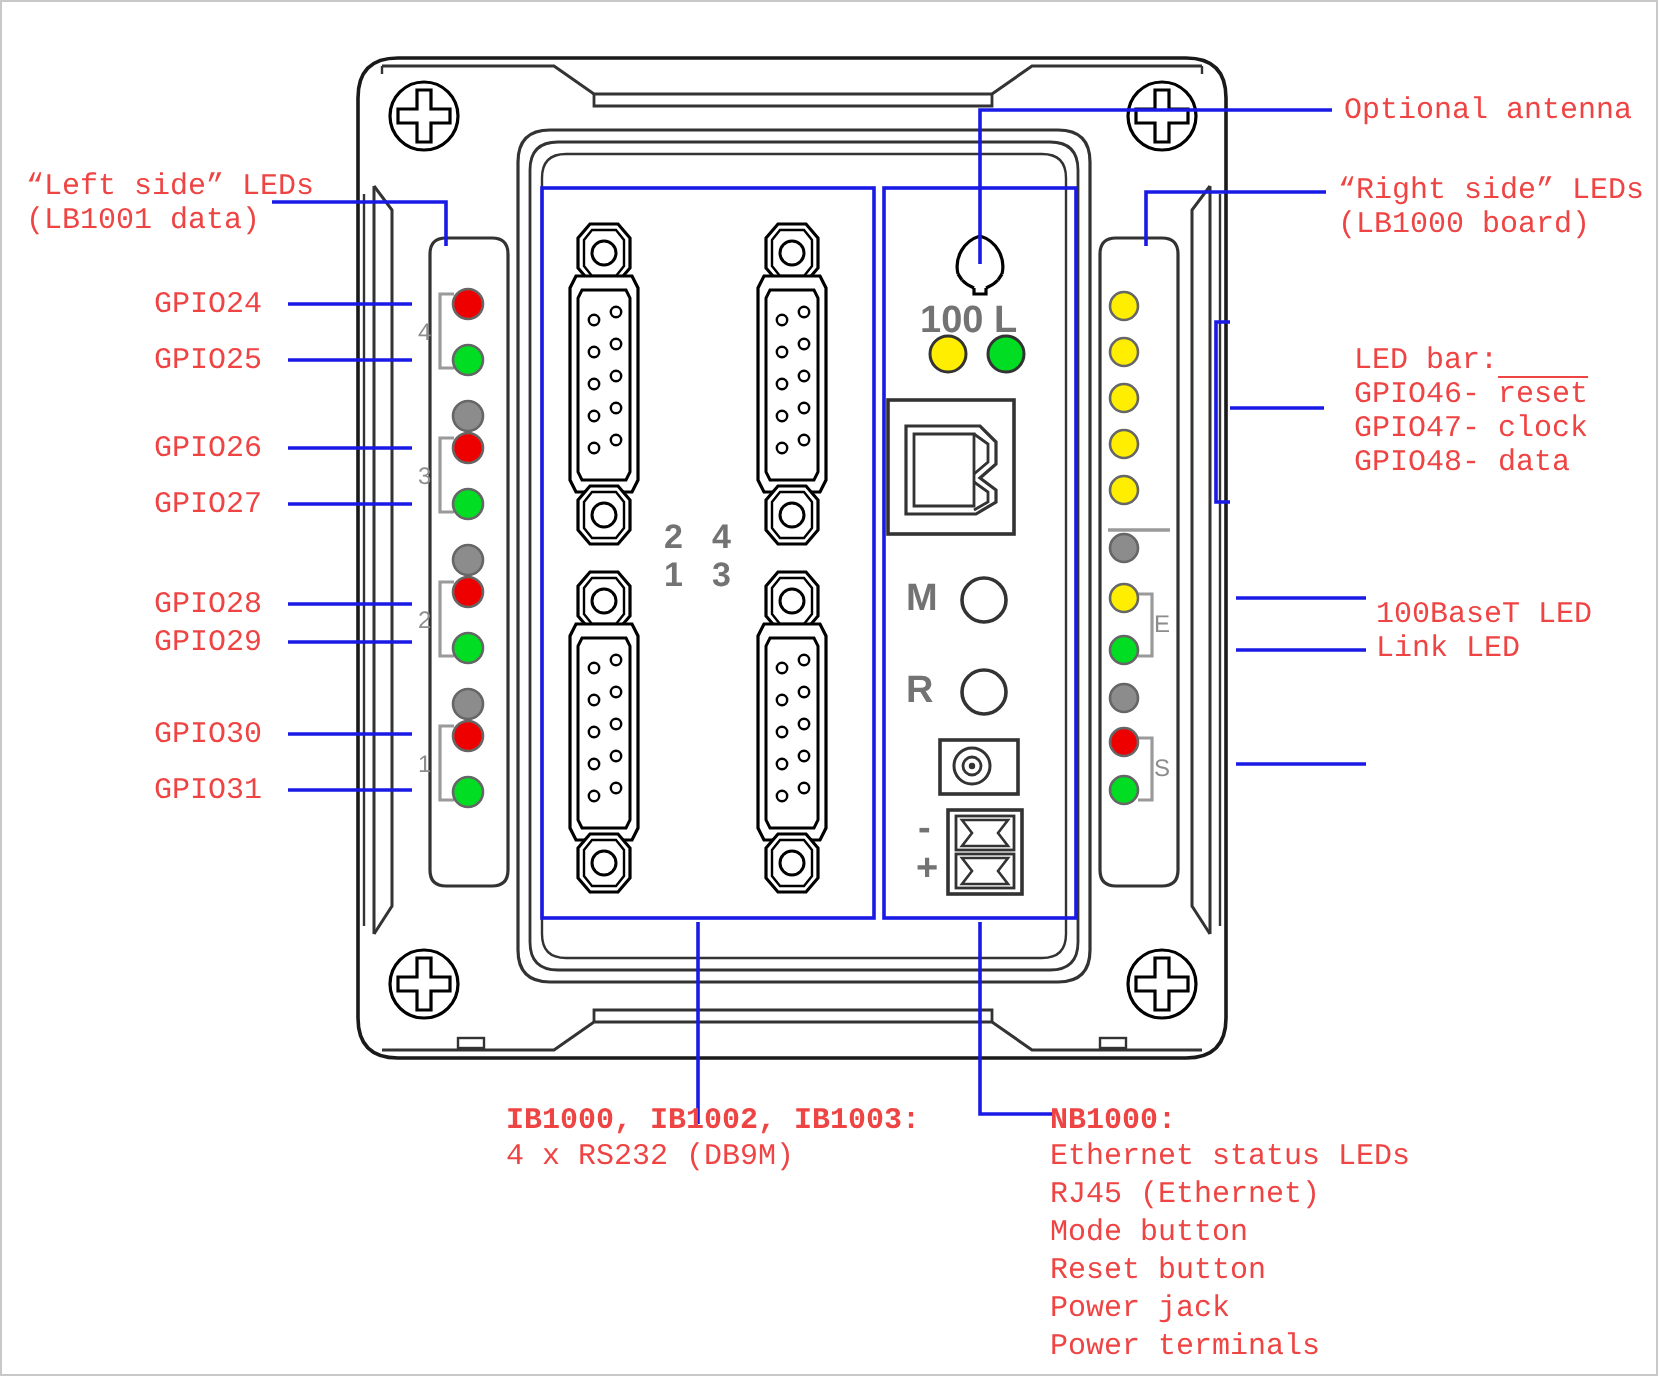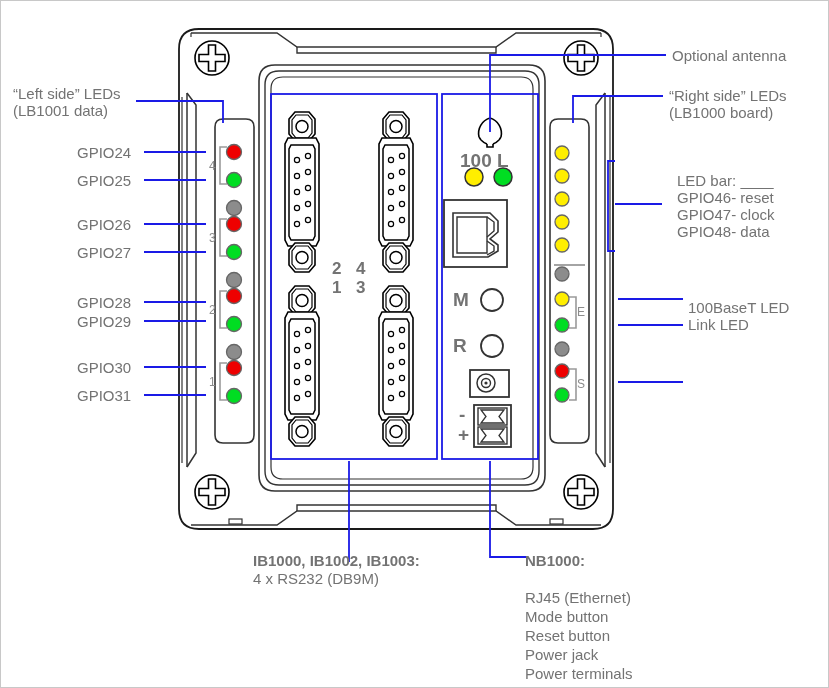--- a/index.html
+++ b/index.html
@@ -22,22 +22,22 @@
   }
   #svg-root {
     position: absolute;
     left: 0;
     top: 0;
     width: 829px;
     height: 688px;
   }
   .lbl {
     position: absolute;
-    color: #737373;
-    font-family: Liberation Sans, sans-serif;
+    color: #ef4444;
+    font-family: Liberation Mono, monospace;
     font-size: 15px;
     white-space: pre;
     line-height: 17px;
   }
   .lbl.bold { font-weight: bold; }
   .ovl { text-decoration: overline; }
   .blk {
     position: absolute;
     color: #737373;
     font-family: "Liberation Sans", sans-serif;
@@ -271,20 +271,21 @@
   <div class="lbl" style="left:676px; top:205px;"><span>GPIO47- </span><span>clock</span></div>
   <div class="lbl" style="left:676px; top:222px;"><span>GPIO48- </span><span>data</span></div>
 
   <div class="lbl" style="left:687px; top:298px;">100BaseT LED</div>
   <div class="lbl" style="left:687px; top:315px;">Link LED</div>
 
   <div class="lbl bold" style="left:252px; top:551px;">IB1000, IB1002, IB1003:</div>
   <div class="lbl" style="left:252px; top:569px;">4 x RS232 (DB9M)</div>
 
   <div class="lbl bold" style="left:524px; top:551px;">NB1000:</div>
+  <div class="lbl" style="left:524px; top:569px;">Ethernet status LEDs</div>
   <div class="lbl" style="left:524px; top:588px;">RJ45 (Ethernet)</div>
   <div class="lbl" style="left:524px; top:607px;">Mode button</div>
   <div class="lbl" style="left:524px; top:626px;">Reset button</div>
   <div class="lbl" style="left:524px; top:645px;">Power jack</div>
   <div class="lbl" style="left:524px; top:664px;">Power terminals</div>
 
   <div class="blk" style="left:331px; top:258px; font-size:17px;">2</div>
   <div class="blk" style="left:355px; top:258px; font-size:17px;">4</div>
   <div class="blk" style="left:331px; top:277px; font-size:17px;">1</div>
   <div class="blk" style="left:355px; top:277px; font-size:17px;">3</div>

